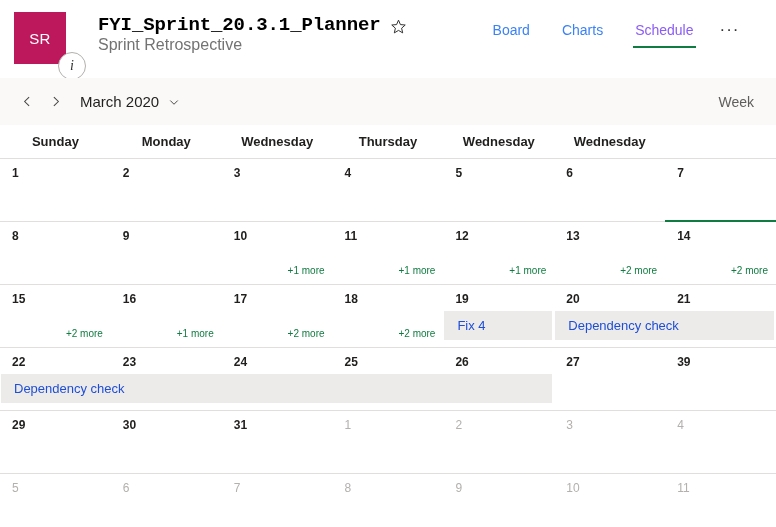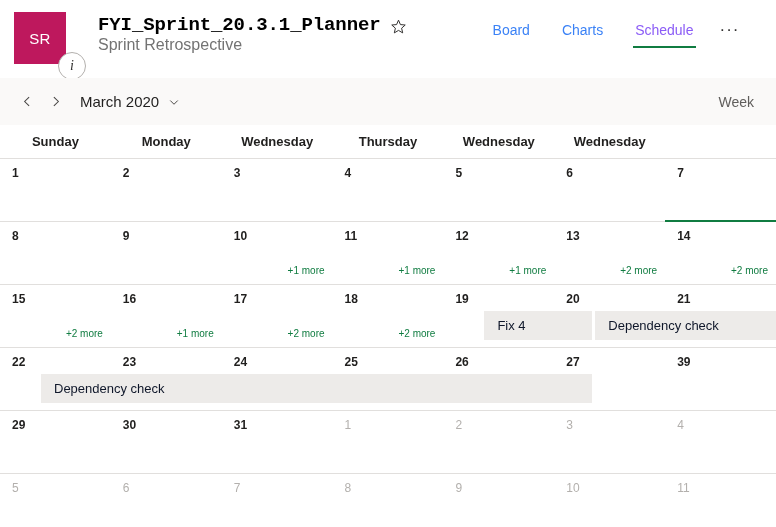--- a/index.html
+++ b/index.html
@@ -273,26 +273,25 @@
     pointer-events: none;
   }
   .event-bar {
     position: absolute;
     height: 29px;
     background: #edebe9;
     display: flex;
     align-items: center;
     padding-left: 13px;
     font-size: 13px;
-    color: #0f172a;
+    color: #1d4ed8;
     pointer-events: auto;
     cursor: pointer;
     overflow: hidden;
     white-space: nowrap;
-    margin-left: 40px;
   }
 </style>
 </head>
 <body>
 
 <div class="app-header">
 
   <div class="avatar-wrap">
     <div class="avatar">SR</div>
     <div class="avatar-info-badge">i</div>

